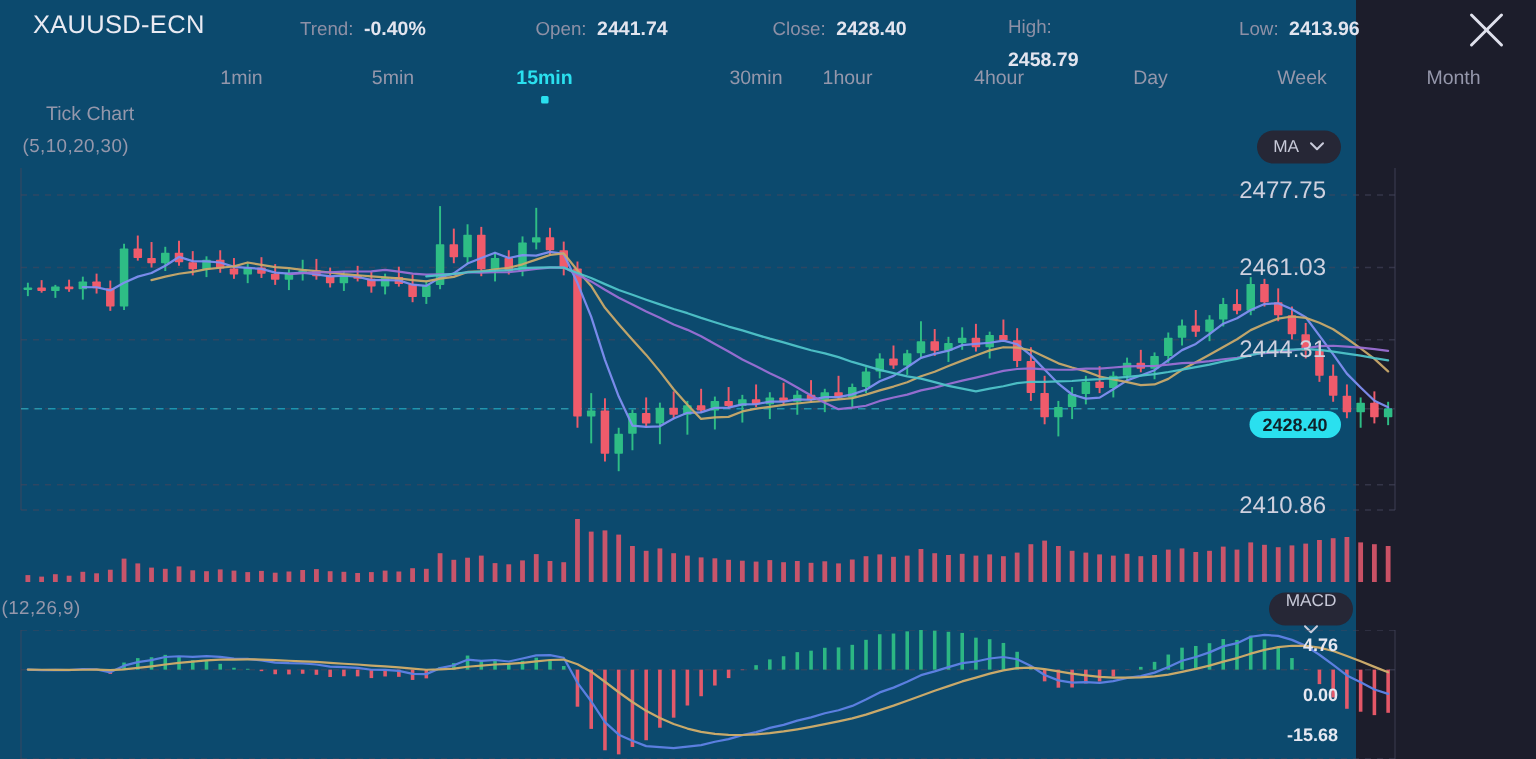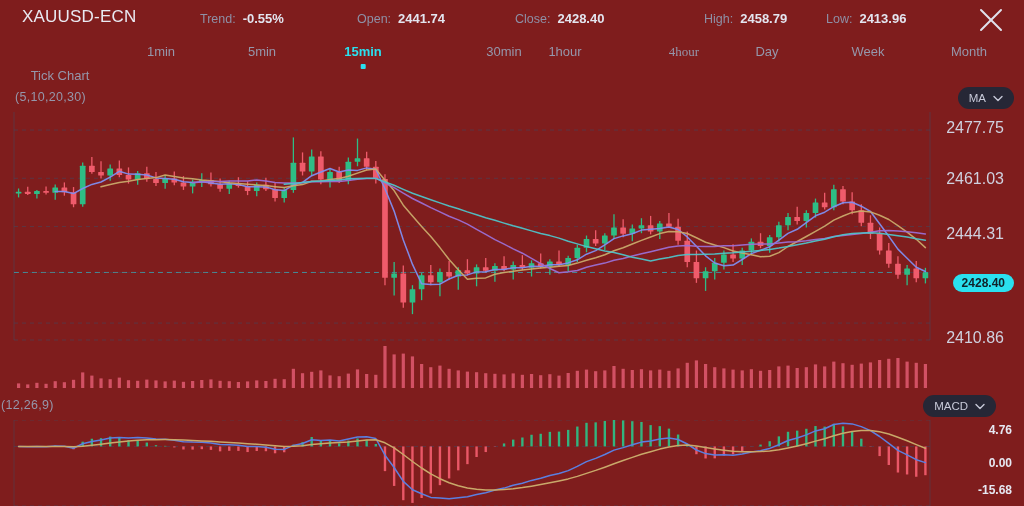--- a/index.html
+++ b/index.html
@@ -3,38 +3,38 @@
 <meta charset="utf-8">
 <title>XAUUSD-ECN Chart</title>
 <style>
   * { box-sizing: border-box; margin: 0; padding: 0; }
   html, body {
     width: 1024px; height: 506px;
     background: #1c1d2b;
     font-family: "Liberation Sans", sans-serif;
     overflow: hidden;
   }
-  #app { position: relative; width: 1024px; height: 506px; background: #7f1d1d; }
+  #app { position: relative; width: 904px; height: 506px; background: #0c4a6e; }
 
   
   .header {
     position: absolute; left: 0; top: 0; width: 1024px; height: 40px;
     display: flex; align-items: center;
   }
   .symbol {
     position: absolute; left: 22px; top: 7px;
     font-size: 17px; color: #e9eaf2; letter-spacing: .2px;
   }
   .stat { position: absolute; top: 11px; display: flex; align-items: baseline; gap: 7px; }
   .stat .lbl { font-size: 12.5px; color: #8e90a6; }
   .stat .val { font-size: 13px; color: #e3e5ef; font-weight: 600; }
   .stat-trend { left: 200px; }
   .stat-open  { left: 357px; }
   .stat-close { left: 515px; }
-  .stat-high  { left: 704px; }
+  .stat-high  { left: 672px; flex-direction: column; }
   .stat-low   { left: 826px; }
 
   .close-btn {
     position: absolute; right: 18px; top: 5px; width: 30px; height: 30px;
     cursor: pointer;
   }
   .close-btn svg { display: block; }
 
   
   .tabs {
@@ -58,21 +58,21 @@
   #ma-label   { left: 15px; top: 90px; }
   #macd-label { left: 1px; top: 398px; }
 
   .pill {
     position: absolute; height: 22px; padding: 0 11px;
     background: #262736; border-radius: 11px;
     display: flex; align-items: center; gap: 7px;
     font-size: 11.5px; color: #c7c9d8; cursor: pointer;
   }
   #ma-pill   { right: 10px; top: 87px; }
-  #macd-pill { right: 28px; top: 395px; }
+  #macd-pill { right: 2px; top: 395px; flex-direction: column; }
   .pill .chev { display: block; }
 
   
   .pane { position: absolute; left: 0; }
   #price-pane { top: 112px;  width: 1024px; height: 228px; }
   #vol-pane   { top: 338px;  width: 1024px; height: 50px; }
   #macd-pane  { top: 420px;  width: 1024px; height: 86px; }
   .pane svg { display: block; }
 
   
@@ -94,21 +94,21 @@
 </head>
 <body>
 
 <div id="app">
 
   <div class="header">
     <div class="symbol">XAUUSD-ECN</div>
 
     <div class="stat stat-trend">
       <span class="lbl">Trend:</span>
-      <span class="val">-0.55%</span>
+      <span class="val">-0.40%</span>
     </div>
     <div class="stat stat-open">
       <span class="lbl">Open:</span>
       <span class="val">2441.74</span>
     </div>
     <div class="stat stat-close">
       <span class="lbl">Close:</span>
       <span class="val">2428.40</span>
     </div>
     <div class="stat stat-high">
@@ -128,21 +128,21 @@
     </div>
   </div>
 
   <div class="tabs" id="tabs">
       <div class="tab" style="left: 60px; margin-top: 24px;"><span>Tick Chart</span></div>
       <div class="tab" style="left: 161px;"><span>1min</span></div>
       <div class="tab" style="left: 262px;"><span>5min</span></div>
       <div class="tab active" style="left: 363px;"><span>15min</span><span class="dot"></span></div>
       <div class="tab" style="left: 464px; margin-left: 40px;"><span>30min</span></div>
       <div class="tab" style="left: 565px;"><span>1hour</span></div>
-      <div class="tab" style="left: 684px; font-family: Liberation Serif, serif;"><span>4hour</span></div>
+      <div class="tab" style="left: 666px;"><span>4hour</span></div>
       <div class="tab" style="left: 767px;"><span>Day</span></div>
       <div class="tab" style="left: 868px;"><span>Week</span></div>
       <div class="tab" style="left: 969px;"><span>Month</span></div>
     </div>
 
   <div class="ind-label" id="ma-label">(5,10,20,30)</div>
   <div class="pill" id="ma-pill">
     <span>MA</span>
     <span class="chev">
       <svg width="10" height="7" viewBox="0 0 10 7">

